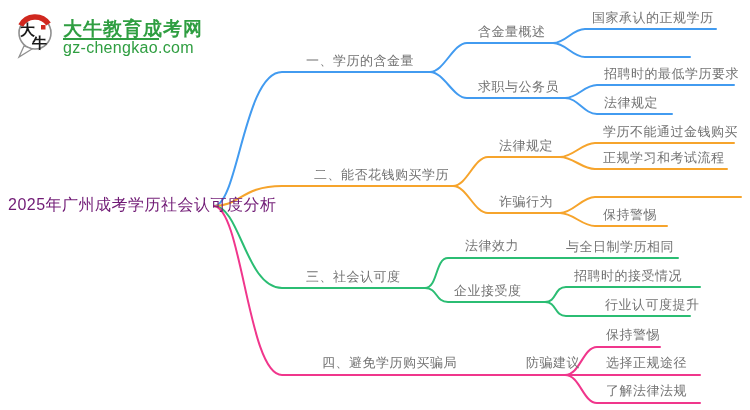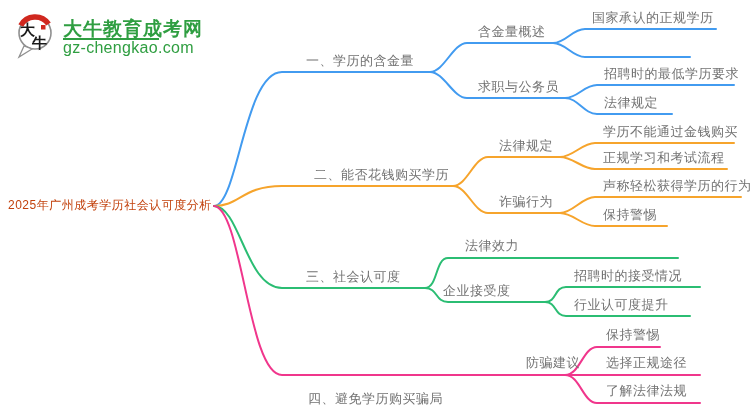--- a/index.html
+++ b/index.html
@@ -6,21 +6,21 @@
   .canvas{
     position:relative;width:750px;height:410px;background:#ffffff;overflow:hidden;
     font-family:"Liberation Sans",sans-serif;
   }
   .links{position:absolute;left:0;top:0;}
   .links path{fill:none;stroke-width:2;stroke-linecap:round;}
   .node{
     position:absolute;font-size:13px;line-height:14px;color:#737373;
     white-space:nowrap;letter-spacing:0.5px;
   }
-  .root-node{font-size:12px;line-height:16px;color:#c2410c;}
+  .root-node{font-size:16px;line-height:16px;color:#701a75;}
   
   .logo{position:absolute;left:12px;top:8px;display:flex;align-items:flex-start;}
   .logo-bubble{display:block;}
   .logo-text{padding-top:13px;margin-left:5px;}
   .logo-name{font-size:19px;font-weight:bold;color:#2f9e41;letter-spacing:1px;line-height:15px;}
   .logo-divider{height:2px;background:#2f9e41;margin:2px 0 2px 0;width:96px;}
   .logo-url{font-size:16px;font-weight:normal;color:#2f9e41;letter-spacing:0.3px;line-height:12px;}
 </style>
 </head>
 <body>
@@ -80,28 +80,28 @@
   <div class="node" style="left:592px;top:11px;">国家承认的正规学历</div>
   <div class="node" style="left:478px;top:80px;">求职与公务员</div>
   <div class="node" style="left:604px;top:67px;">招聘时的最低学历要求</div>
   <div class="node" style="left:604px;top:96px;">法律规定</div>
 
   <div class="node" style="left:314px;top:168px;">二、能否花钱购买学历</div>
   <div class="node" style="left:499px;top:139px;">法律规定</div>
   <div class="node" style="left:603px;top:151px;">正规学习和考试流程</div>
   <div class="node" style="left:603px;top:125px;">学历不能通过金钱购买</div>
   <div class="node" style="left:499px;top:195px;">诈骗行为</div>
-  <div class="node" style="left:603px;top:179px;">声称轻松获得学历的行为</div>
   <div class="node" style="left:603px;top:208px;">保持警惕</div>
 
   <div class="node" style="left:306px;top:270px;">三、社会认可度</div>
   <div class="node" style="left:465px;top:239px;">法律效力</div>
-  <div class="node" style="left:443px;top:284px;">企业接受度</div>
+  <div class="node" style="left:566px;top:240px;">与全日制学历相同</div>
+  <div class="node" style="left:454px;top:284px;">企业接受度</div>
   <div class="node" style="left:574px;top:269px;">招聘时的接受情况</div>
-  <div class="node" style="left:574px;top:298px;text-align:center;">行业认可度提升</div>
+  <div class="node" style="left:605px;top:298px;text-align:center;">行业认可度提升</div>
 
-  <div class="node" style="left:308px;top:356px;margin-top:36px;">四、避免学历购买骗局</div>
+  <div class="node" style="left:322px;top:356px;">四、避免学历购买骗局</div>
   <div class="node" style="left:497px;top:356px;padding-left:29px;">防骗建议</div>
   <div class="node" style="left:606px;top:328px;">保持警惕</div>
   <div class="node" style="left:606px;top:356px;">选择正规途径</div>
   <div class="node" style="left:606px;top:384px;">了解法律法规</div>
 
 </div>
 
 </body></html>

